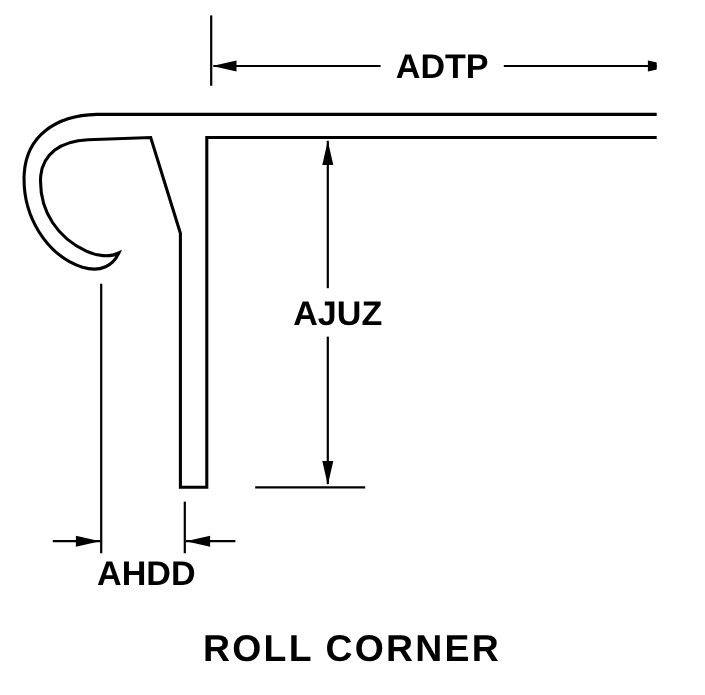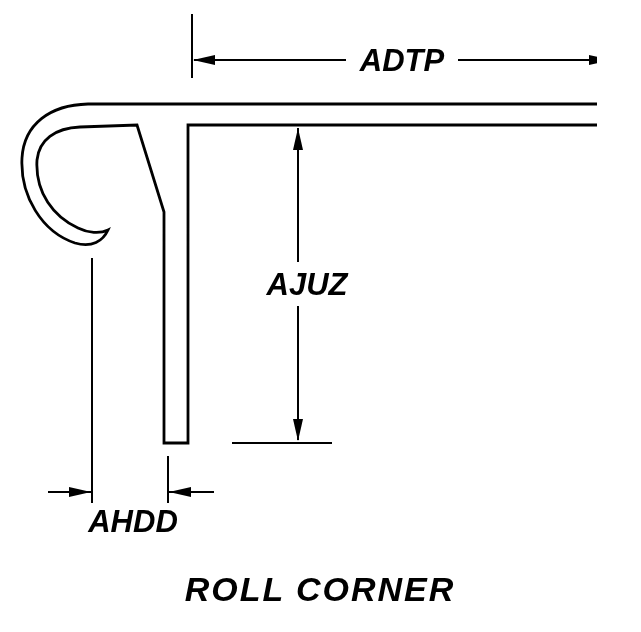--- a/index.html
+++ b/index.html
@@ -6,21 +6,20 @@
     margin: 0;
     padding: 0;
     background: #ffffff;
   }
   .stage {
     width: 597px;
     height: 632px;
     background: #ffffff;
     position: relative;
     overflow: hidden;
-    font-style: italic;
   }
   svg {
     display: block;
   }
   .profile {
     fill: #ffffff;
     stroke: #000000;
     stroke-width: 2.8;
     stroke-linejoin: miter;
   }

